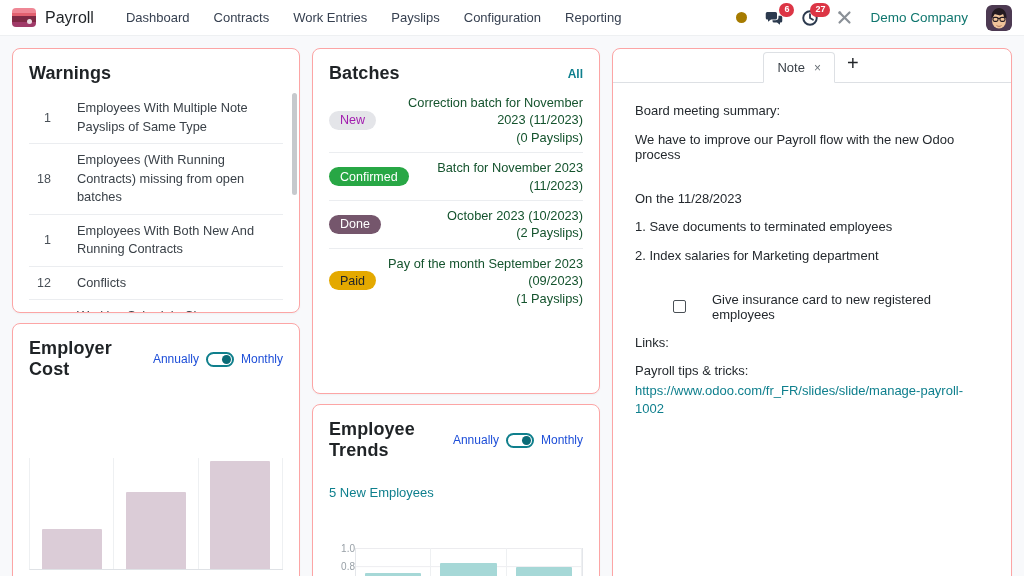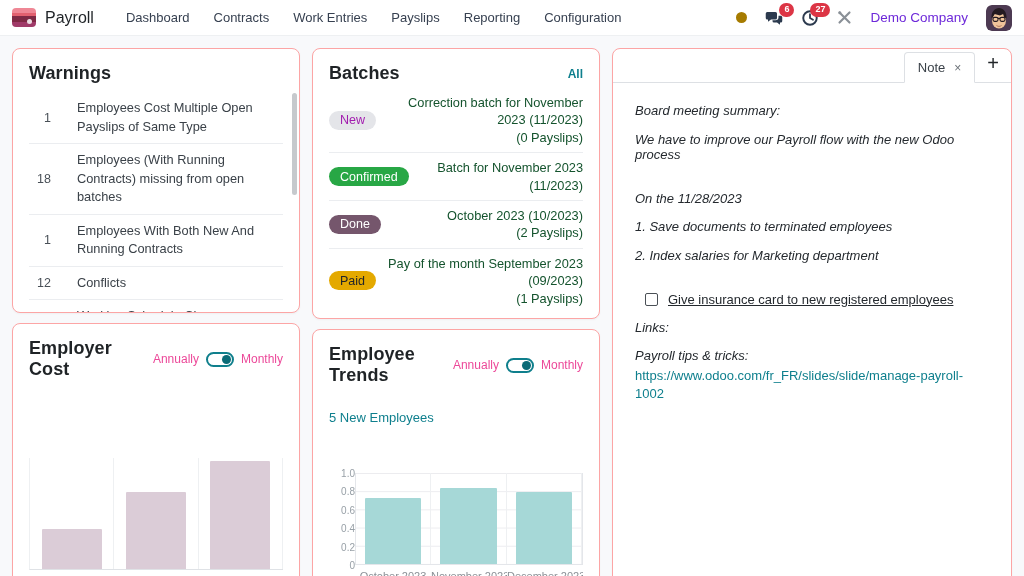--- a/index.html
+++ b/index.html
@@ -23,55 +23,55 @@
   .app-title { font-size:16px; color:#1f2327; margin-left:9px; font-weight:500; cursor:pointer; }
   .nav-menus { display:flex; margin-left:20px; }
   .menu-item { color:#374151; font-size:13px; padding:0 12px; cursor:pointer; text-decoration:none; line-height:36px; }
   .nav-right { display:flex; align-items:center; gap:18px; }
   .activity-dot { width:11px; height:11px; border-radius:50%; background:#a67b00; display:inline-block; cursor:pointer; }
   .tray-icon { position:relative; display:inline-flex; align-items:center; cursor:pointer; }
   .count-badge {
     position:absolute; top:-6px; right:-11px; background:#dc3545; color:#fff;
     font-size:9px; font-weight:700; line-height:1; padding:2.5px 5px; border-radius:9px; min-width:14px; text-align:center;
   }
-  .company-name { font-size:13.5px; color:#6d28d9; cursor:pointer; }
+  .company-name { font-size:13.5px; color:#0f766e; cursor:pointer; }
   .avatar { width:26px; height:26px; border-radius:6px; overflow:hidden; display:inline-flex; cursor:pointer; }
   
   .content { display:flex; gap:12px; padding:12px 12px 0 12px; align-items:flex-start; }
   .col { display:flex; flex-direction:column; gap:10px; width:288px; flex:none; }
   .panel {
     background:#fff; border:1px solid #fca5a5; border-radius:8px;
     box-shadow:0 1px 2px rgba(0,0,0,.04); width:100%;
   }
   h2 { font-size:18px; margin:0; color:#1f2326; font-weight:700; letter-spacing:.1px; }
   
   .warnings { height:265px; padding:14px 16px 0; position:relative; overflow:hidden; }
   .warnings h2 { margin-bottom:8px; }
   .warn-row { display:flex; align-items:center; padding:7px 0; border-bottom:1px solid #ebedf0; cursor:pointer; }
   .warn-count { width:22px; text-align:right; margin-right:26px; color:#495057; font-size:12.5px; flex:none; }
   .warn-label { flex:1; color:#3a4148; font-size:12.8px; line-height:1.45; }
   .scroll-thumb { position:absolute; top:44px; right:2px; width:5px; height:102px; background:#c6c9cd; border-radius:3px; cursor:grab; }
   
-  .batches { height:271px; padding:14px 16px 0; overflow:hidden; }
+  .batches { height:346px; padding:14px 16px 0; overflow:hidden; }
   .batches-head { display:flex; align-items:center; justify-content:space-between; margin-bottom:4px; }
   .all-link { color:#0e7f8d; font-weight:700; font-size:12px; cursor:pointer; }
   .batch-row { display:flex; align-items:center; gap:10px; padding:6px 0; cursor:pointer; }
   .batch-row + .batch-row { border-top:1px solid #ebedf0; }
   .batch-text { flex:1; text-align:right; font-size:12.8px; color:#14532d; line-height:1.36; }
   .pill { font-size:12.5px; padding:2.5px 11px; border-radius:20px; white-space:nowrap; flex:none; }
   .pill.new { background:#e4e5e9; color:#a21caf; }
   .pill.confirmed { background:#28a745; color:#fff; }
   .pill.done { background:#75566c; color:#fff; }
   .pill.paid { background:#e4a900; color:#212529; }
   
   .chartpanel { padding:14px 16px 0; overflow:hidden; }
   .employer { height:285px; }
   .trends { height:280px; }
   .chart-head { display:flex; align-items:center; justify-content:space-between; }
-  .toggle-group { display:flex; align-items:center; gap:7px; font-size:12px; color:#ec4899; }
+  .toggle-group { display:flex; align-items:center; gap:7px; font-size:12px; color:#1d4ed8; }
   .switch { width:28px; height:15px; border:2px solid #0f7f8c; border-radius:9px; background:#fff; position:relative; cursor:pointer; flex:none; }
   .switch::after { content:''; position:absolute; right:1px; top:1px; width:9px; height:9px; border-radius:50%; background:#0b6b77; }
   .new-emp-link { color:#0e7f8d; font-size:13px; margin-top:24px; display:inline-block; cursor:pointer; }
   .chart-plot { display:flex; align-items:flex-end; border-bottom:1px solid #dfe2e6; border-left:1px solid #eef0f2; }
   .ch-col { flex:1; height:100%; display:flex; align-items:flex-end; justify-content:center; border-right:1px solid #eef0f2; }
   .ch-bar { width:72%; border-radius:1px 1px 0 0; }
   .chart-labels { display:flex; margin-top:5px; }
   .ch-label { flex:1; text-align:center; font-size:11px; color:#8b9197; white-space:nowrap; overflow:hidden; }
   .employer .chart-plot { margin-top:78px; height:112px; }
   
@@ -80,52 +80,52 @@
   .ch-ytick { position:absolute; right:0; transform:translateY(-50%); font-size:10px; color:#98a0a7; }
   .trends .chart-plot {
     flex:1; height:92px; border:1px solid #e4e6ea; border-top:none;
     background-image:linear-gradient(to bottom,#ececef 1px,transparent 1px);
     background-size:100% 20%;
   }
   .trends .ch-bar { width:76%; }
   .chart-labels.indent { margin-left:26px; }
   
   .notepanel { width:400px; flex:none; height:556px; overflow:hidden; padding:0; }
-  .tabbar { display:flex; align-items:flex-end; justify-content:flex-end; height:34px; border-bottom:1px solid #dde0e4; padding-left:10px; }
+  .tabbar { display:flex; align-items:flex-end; justify-content:center; height:34px; border-bottom:1px solid #dde0e4; padding-left:10px; }
   .tab {
     display:flex; align-items:center; gap:9px; padding:7px 13px; font-size:13px; color:#3a4148;
     border:1px solid #dde0e4; border-bottom:1px solid #fff; border-radius:4px 4px 0 0;
     background:#fff; margin-bottom:-1px; cursor:pointer;
   }
   .tab-close { color:#6b7177; font-size:12px; cursor:pointer; }
   .tab-add { font-size:20px; color:#212529; padding:0 12px 4px; cursor:pointer; align-self:center; }
   .note-body { padding:20px 22px; font-size:13px; color:#24292e; cursor:text; }
-  .note-body p { margin:0 0 13px; line-height:1.2;font-style:italic; }
+  .note-body p { margin:0 0 13px; line-height:1.2; }
   .gap { margin-top:28px !important; }
-  .check-row { display:flex; align-items:center; gap:10px; margin:28px 0 13px 10px;text-decoration:underline; }
+  .check-row { display:flex; align-items:center; gap:26px; margin:28px 0 13px 38px; }
   .checkbox { width:13px; height:13px; border:1px solid #4a5056; border-radius:2px; background:#fff; flex:none; cursor:pointer; }
   .tight { margin-bottom:3px !important; }
   .note-link { color:#0e7f8d; text-decoration:none; display:block; line-height:1.4; cursor:pointer; }
 </style>
 </head>
 <body>
 
 <div class="app">
 
   <nav class="navbar">
     <div class="nav-left">
       <div class="app-icon"></div>
       <span class="app-title">Payroll</span>
       <div class="nav-menus" id="nav-menus">
           <a class="menu-item">Dashboard</a>
           <a class="menu-item">Contracts</a>
           <a class="menu-item">Work Entries</a>
           <a class="menu-item">Payslips</a>
+          <a class="menu-item">Configuration</a>
           <a class="menu-item">Reporting</a>
-          <a class="menu-item">Configuration</a>
         </div>
     </div>
     <div class="nav-right">
       <span class="activity-dot"></span>
       <span class="tray-icon">
         <svg width="18" height="18" viewBox="0 0 24 24">
           <path d="M3 4h11a2 2 0 0 1 2 2v6a2 2 0 0 1-2 2H8l-4 3v-3H3a2 2 0 0 1-2-2V6a2 2 0 0 1 2-2z" fill="#2c3a4e"></path>
           <path d="M18 9h3a2 2 0 0 1 2 2v5a2 2 0 0 1-2 2h-1v3l-4-3h-4a2 2 0 0 1-2-2v-1h4a4 4 0 0 0 4-4V9z" fill="#2c3a4e"></path>
         </svg>
         <span class="count-badge">6</span>
@@ -159,21 +159,21 @@
   </nav>
 
   <main class="content">
 
     <div class="col">
       <section class="panel warnings">
         <h2>Warnings</h2>
         <div id="warning-rows">
             <div class="warn-row">
               <span class="warn-count">1</span>
-              <span class="warn-label">Employees Cost Multiple Open Payslips of Same Type</span>
+              <span class="warn-label">Employees With Multiple Note Payslips of Same Type</span>
             </div>
             <div class="warn-row">
               <span class="warn-count">18</span>
               <span class="warn-label">Employees (With Running Contracts) missing from open batches</span>
             </div>
             <div class="warn-row">
               <span class="warn-count">1</span>
               <span class="warn-label">Employees With Both New And Running Contracts</span>
             </div>
             <div class="warn-row">

